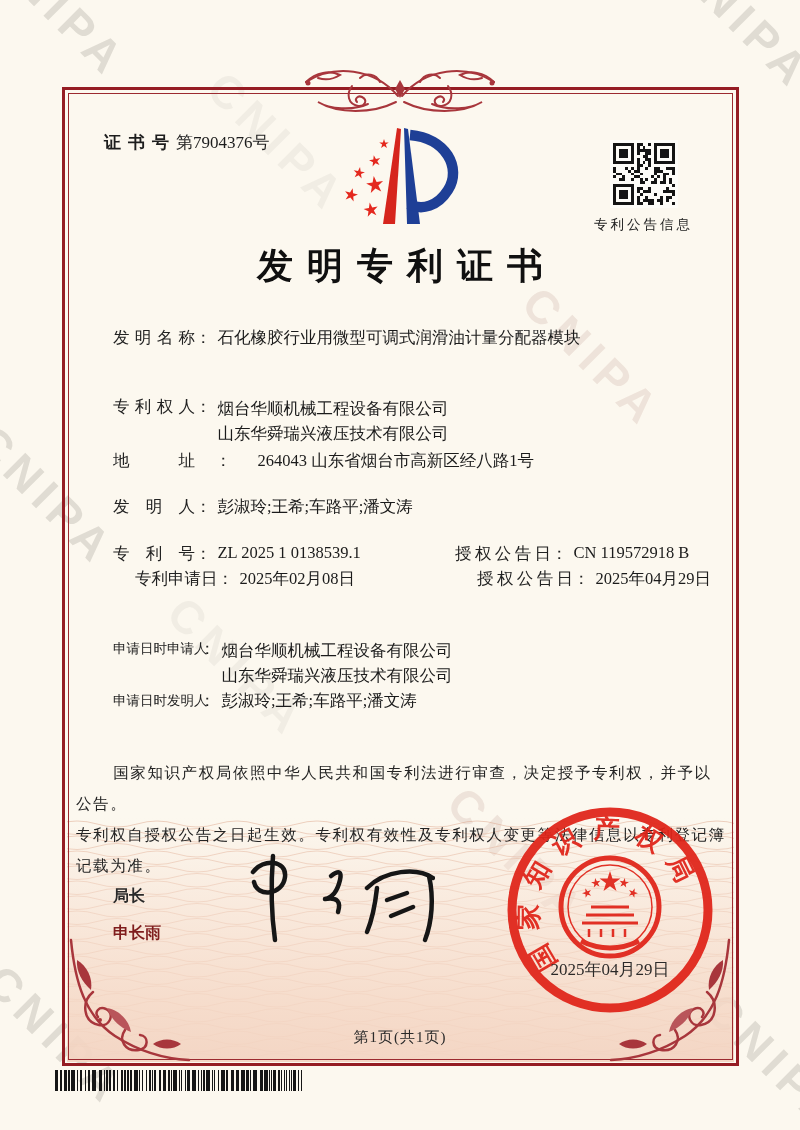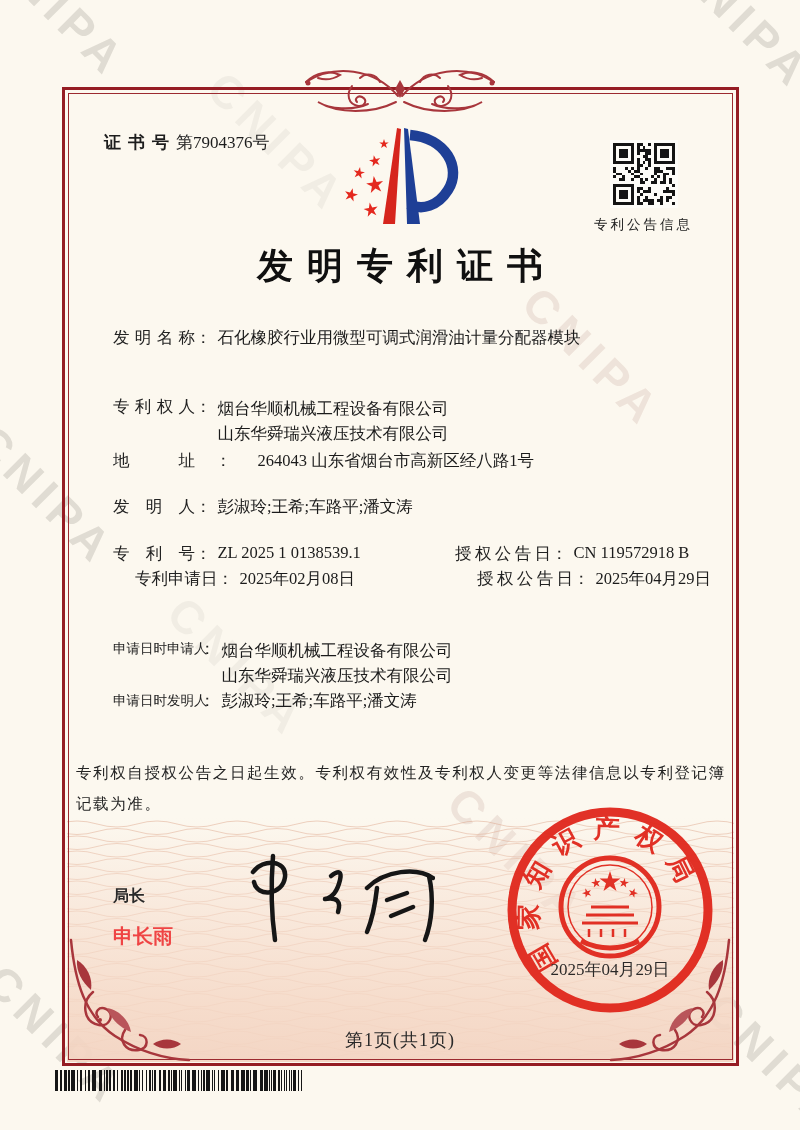--- a/index.html
+++ b/index.html
@@ -47,27 +47,27 @@
   .rpair{position:absolute;left:342px;top:0;display:flex;}
   .rpair .lab{width:96px;}
 
   .statement{position:absolute;left:76px;top:757px;width:650px;z-index:5;
       font-size:15.5px;line-height:31px;letter-spacing:1.6px;color:#242424;}
   .statement .ln1{text-indent:2.4em;}
 
   .sig-title{position:absolute;left:113px;top:886px;z-index:6;
       font-family:"Liberation Sans",sans-serif;font-weight:bold;font-size:16px;color:#2a2a2a;}
   .sig-name{position:absolute;left:113px;top:923px;z-index:6;
-      font-family:"Liberation Sans",sans-serif;font-weight:bold;font-size:20px;color:#ef4444;}
+      font-family:"Liberation Sans",sans-serif;font-weight:bold;font-size:16px;color:#7f1d1d;}
   .sig-svg{position:absolute;left:235px;top:850px;z-index:6;}
 
   .seal{position:absolute;left:503px;top:803px;z-index:7;}
 
   .footer{position:absolute;left:0;top:1028px;width:100%;text-align:center;z-index:6;
-      font-size:18px;letter-spacing:1px;color:#2a2a2a;}
+      font-size:15px;letter-spacing:1px;color:#2a2a2a;}
   .barcode{position:absolute;left:55px;top:1070px;z-index:4;}
 </style>
 </head>
 <body>
 
 <div class="page">
 
   <span class="wm dark" style="left:-30px;top:-20px;">CNIPA</span>
   <span class="wm faint" style="left:190px;top:115px;">CNIPA</span>
   <span class="wm dark" style="left:655px;top:-8px;">CNIPA</span>
@@ -357,20 +357,21 @@
     </span>
   </div>
 
   <div class="row" style="top:690px;">
     <span class="lab small">申请日时发明人</span>
       <span class="cl">：</span>
     <span class="val">彭淑玲;王希;车路平;潘文涛</span>
   </div>
 
   <div class="statement">
+    <div class="ln1">国家知识产权局依照中华人民共和国专利法进行审查，决定授予专利权，并予以公告。</div>
     <div class="ln2">专利权自授权公告之日起生效。专利权有效性及专利权人变更等法律信息以专利登记簿记载为准。</div>
   </div>
 
   <div class="sig-title">局长</div>
   <div class="sig-name">申长雨</div>
   <svg class="sig-svg" width="200" height="100" viewBox="0 0 200 100">
     <g stroke="#161616" stroke-width="4.5" fill="none" stroke-linecap="round" stroke-linejoin="round">
       <path d="M38 6 C 36 32 36 62 40 90"></path>
       <path d="M18 22 C 28 8 52 10 50 27 C 48 45 22 48 19 32"></path>
       <path d="M96 26 q 12 -9 9 4 q -4 17 -15 19 q 18 -3 13 13"></path>

